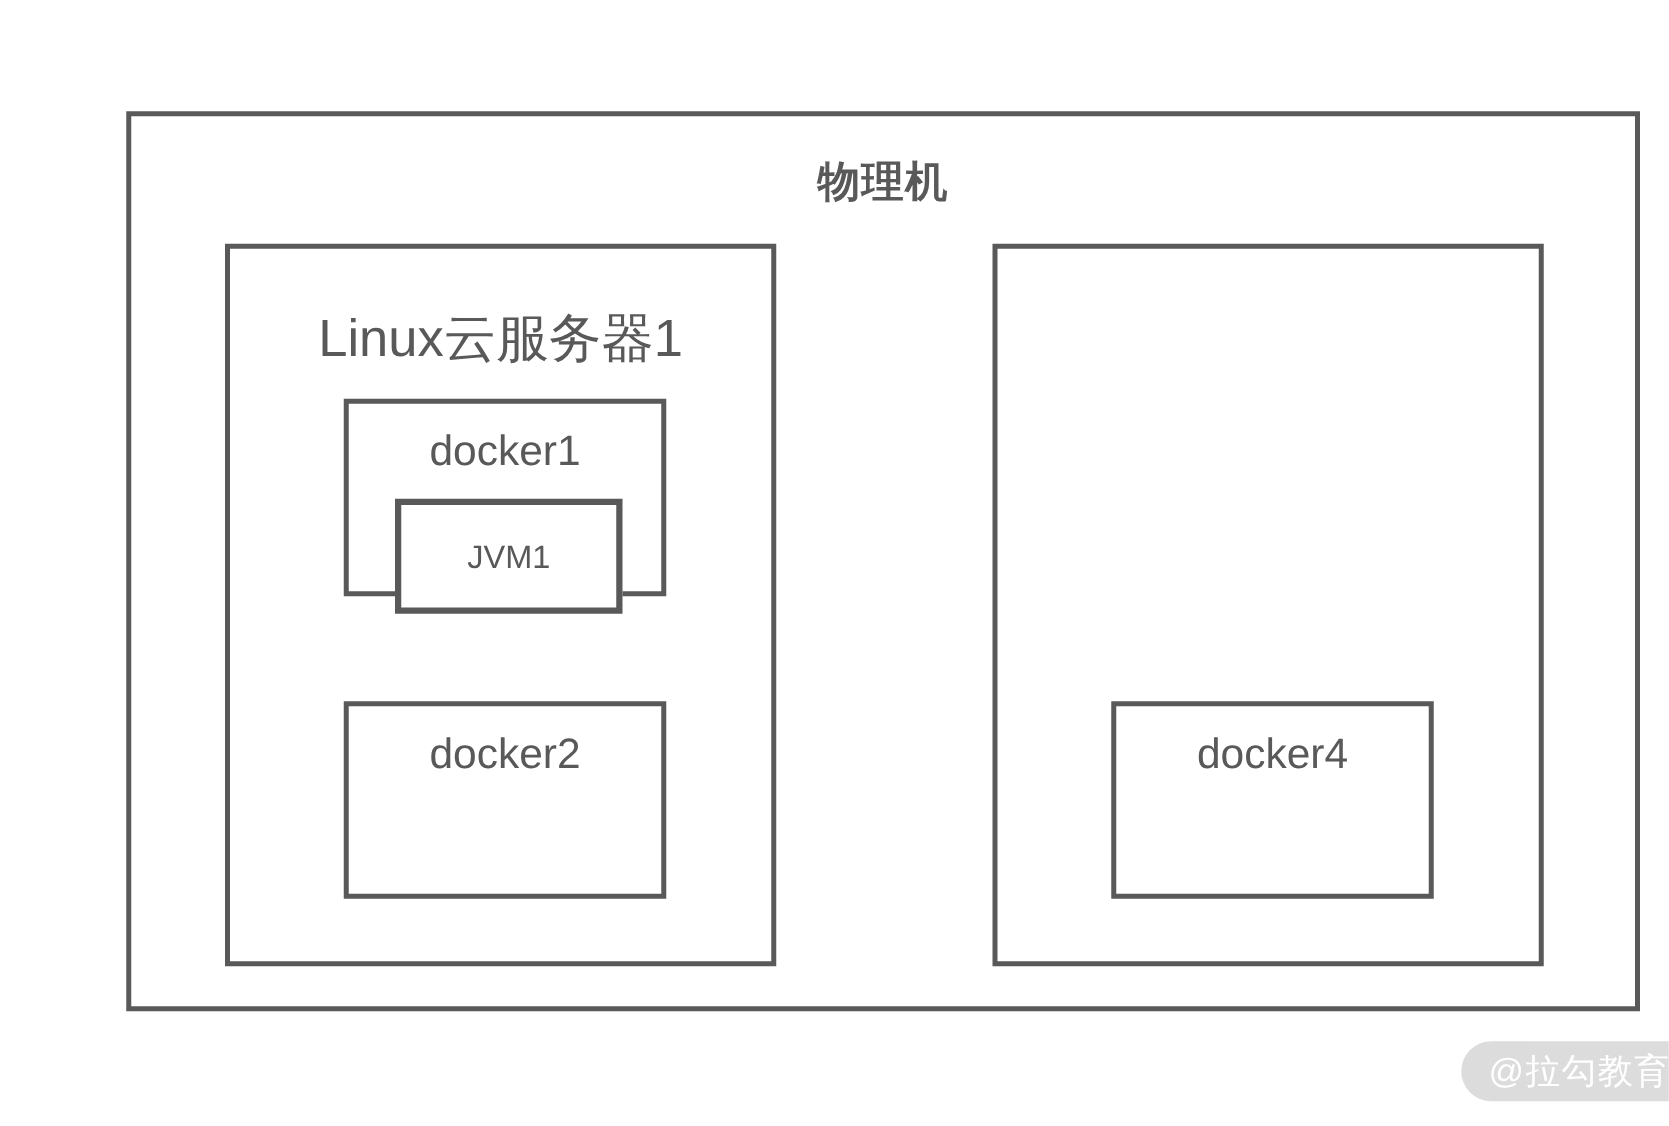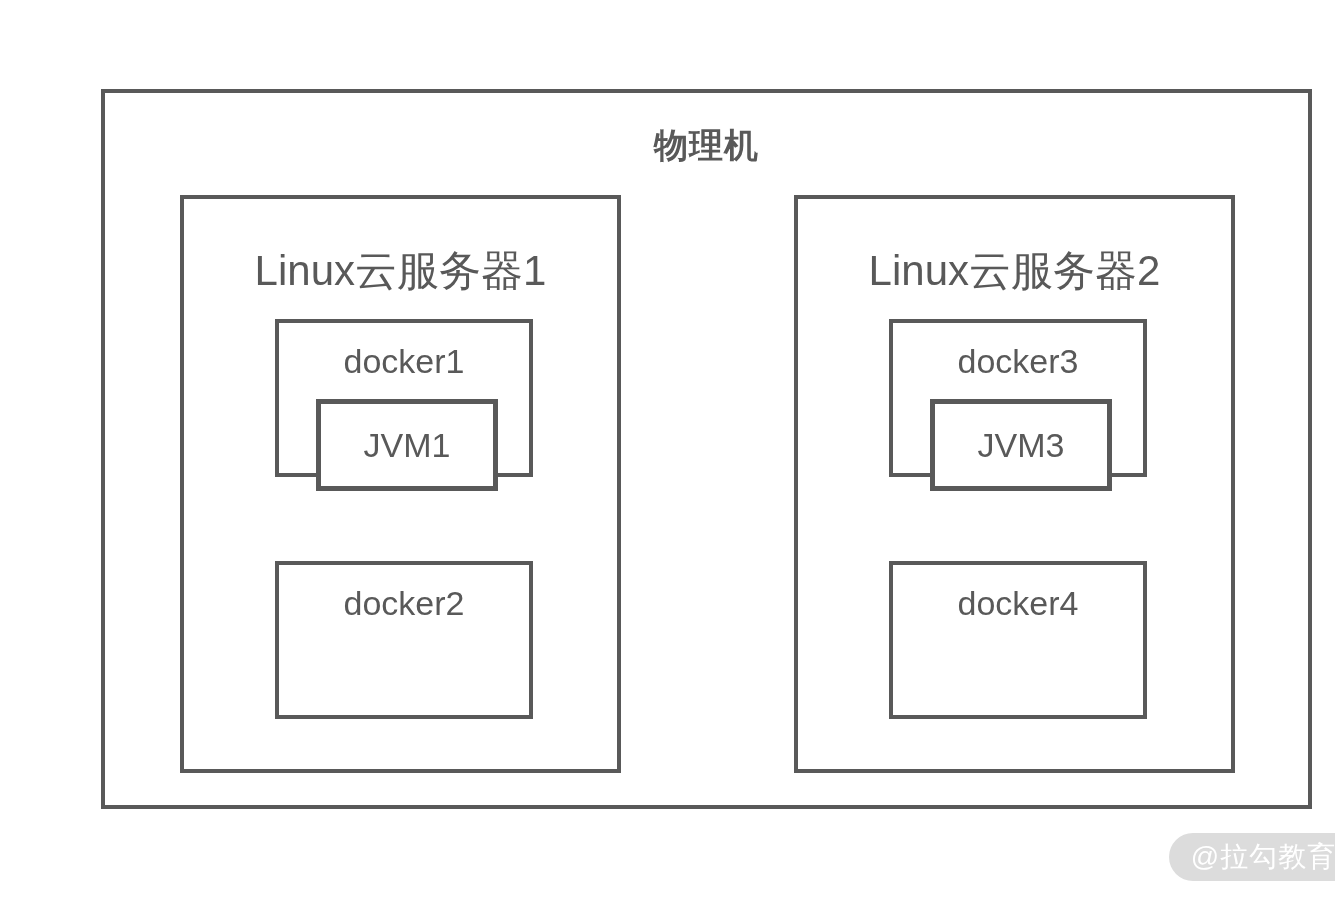--- a/index.html
+++ b/index.html
@@ -93,21 +93,21 @@
     top: 76px;
     width: 182px;
     height: 92px;
     border: 5px solid var(--line);
     background: var(--background);
     display: flex;
     align-items: center;
     justify-content: center;
   }
   .jvm-label {
-    font-size: 34px;
+    font-size: 26px;
     font-weight: 400;
     color: var(--text);
   }
   
   .watermark {
     position: absolute;
     left: 1129px;
     top: 833px;
     width: 189px;
     height: 48px;
@@ -141,28 +141,21 @@
         <span class="jvm-label">JVM1</span>
       </div>
     </div>
 
     <div class="docker-box pos-2">
       <div class="docker-title">docker2</div>
     </div>
   </div>
 
   <div class="server-box pos-2">
-    <div class="server-title">Linux云服务器2</div>
 
-    <div class="docker-box pos-1">
-      <div class="docker-title">docker3</div>
-      <div class="jvm-box">
-        <span class="jvm-label">JVM3</span>
-      </div>
-    </div>
 
     <div class="docker-box pos-2">
       <div class="docker-title">docker4</div>
     </div>
   </div>
 
   <div class="watermark">
     <span class="watermark-text">@拉勾教育</span>
   </div>
 

